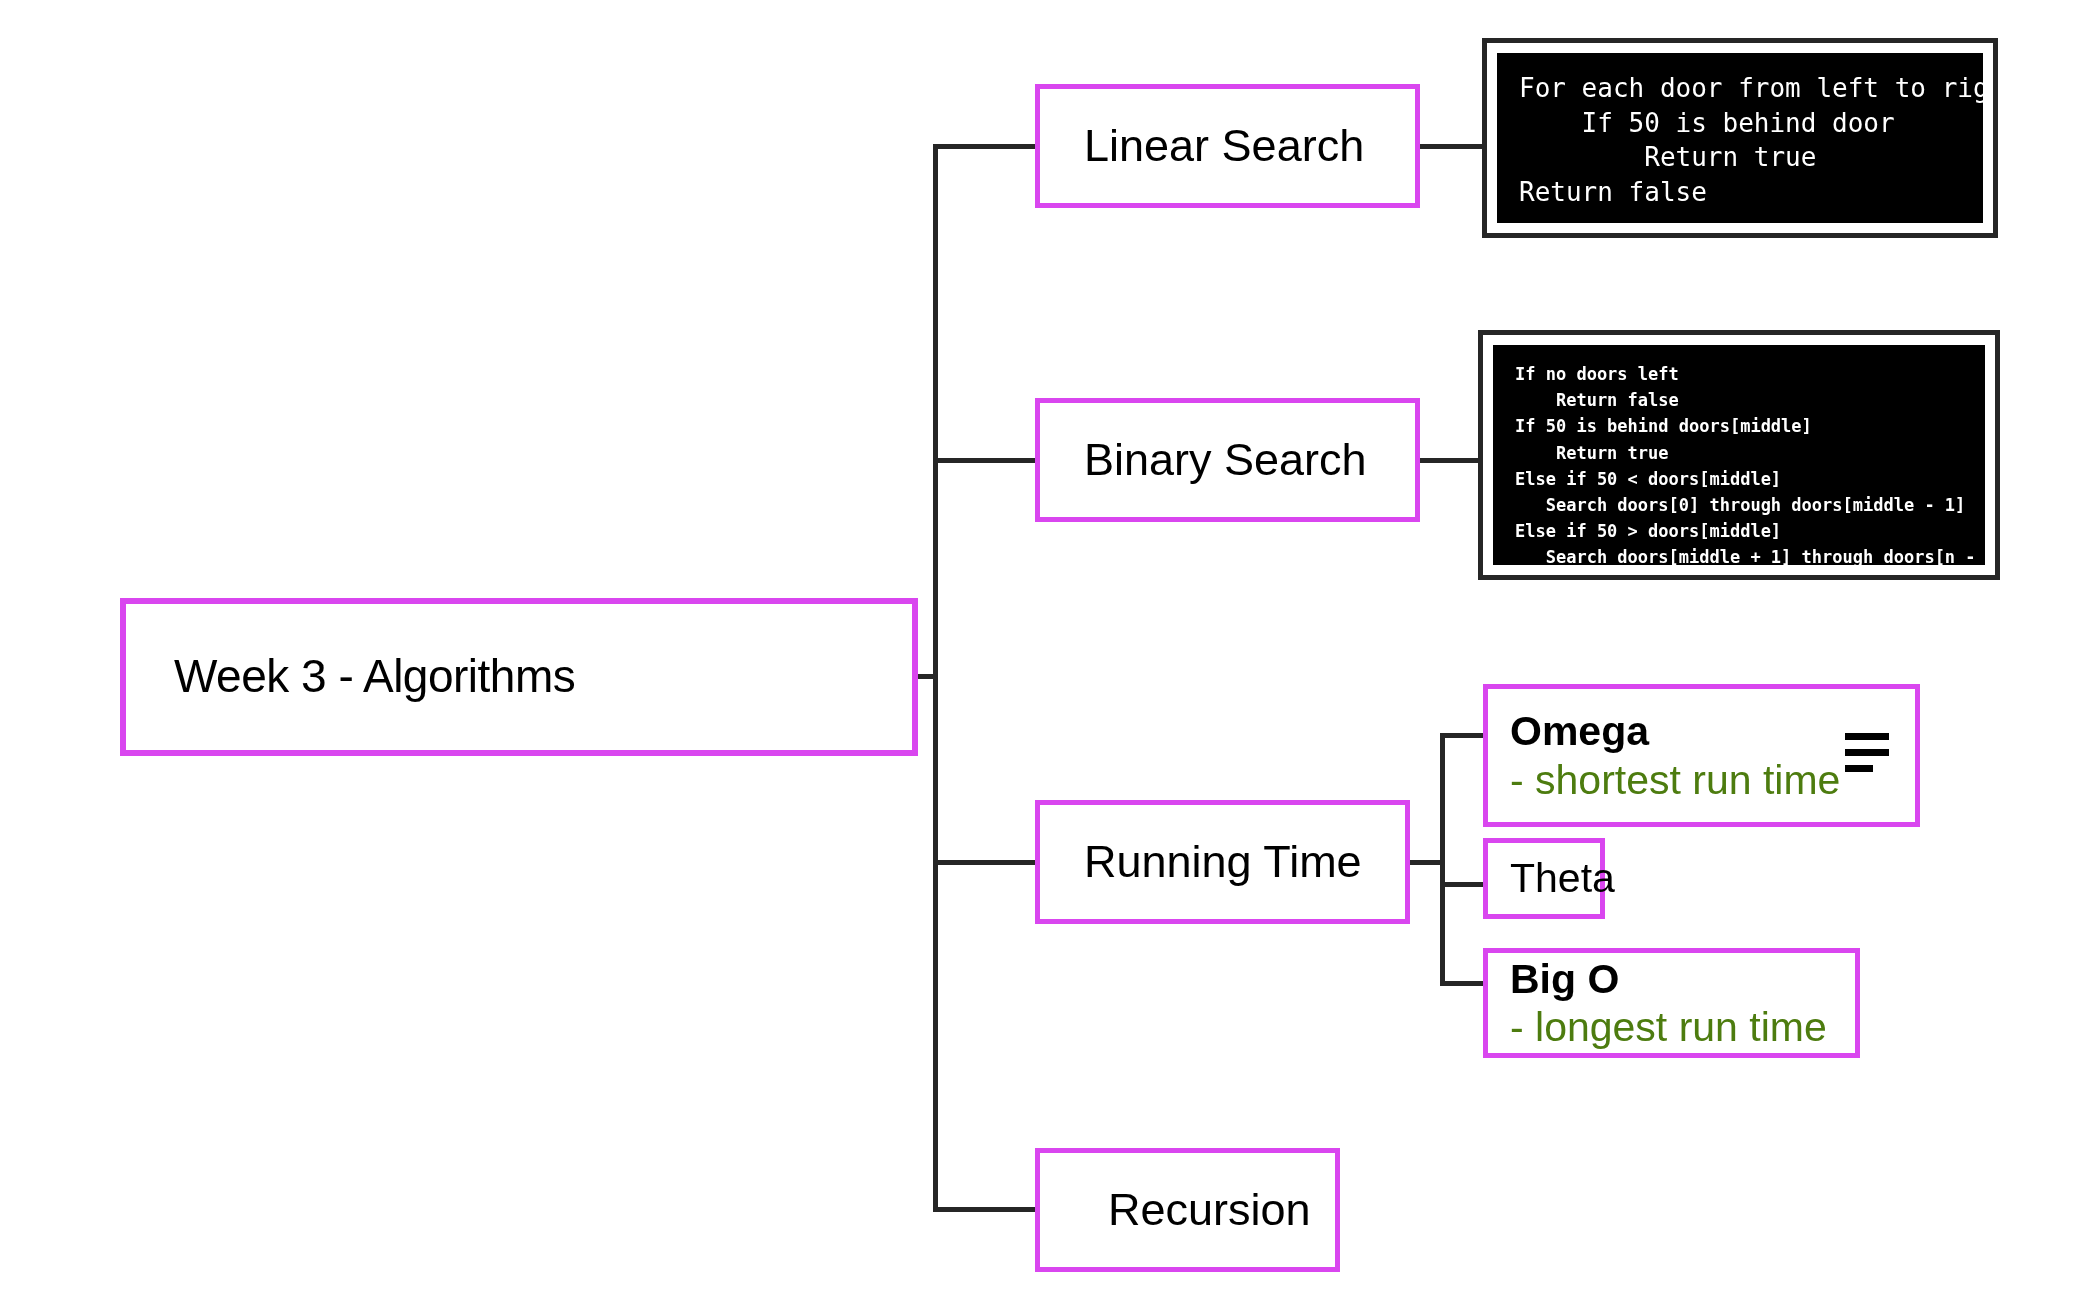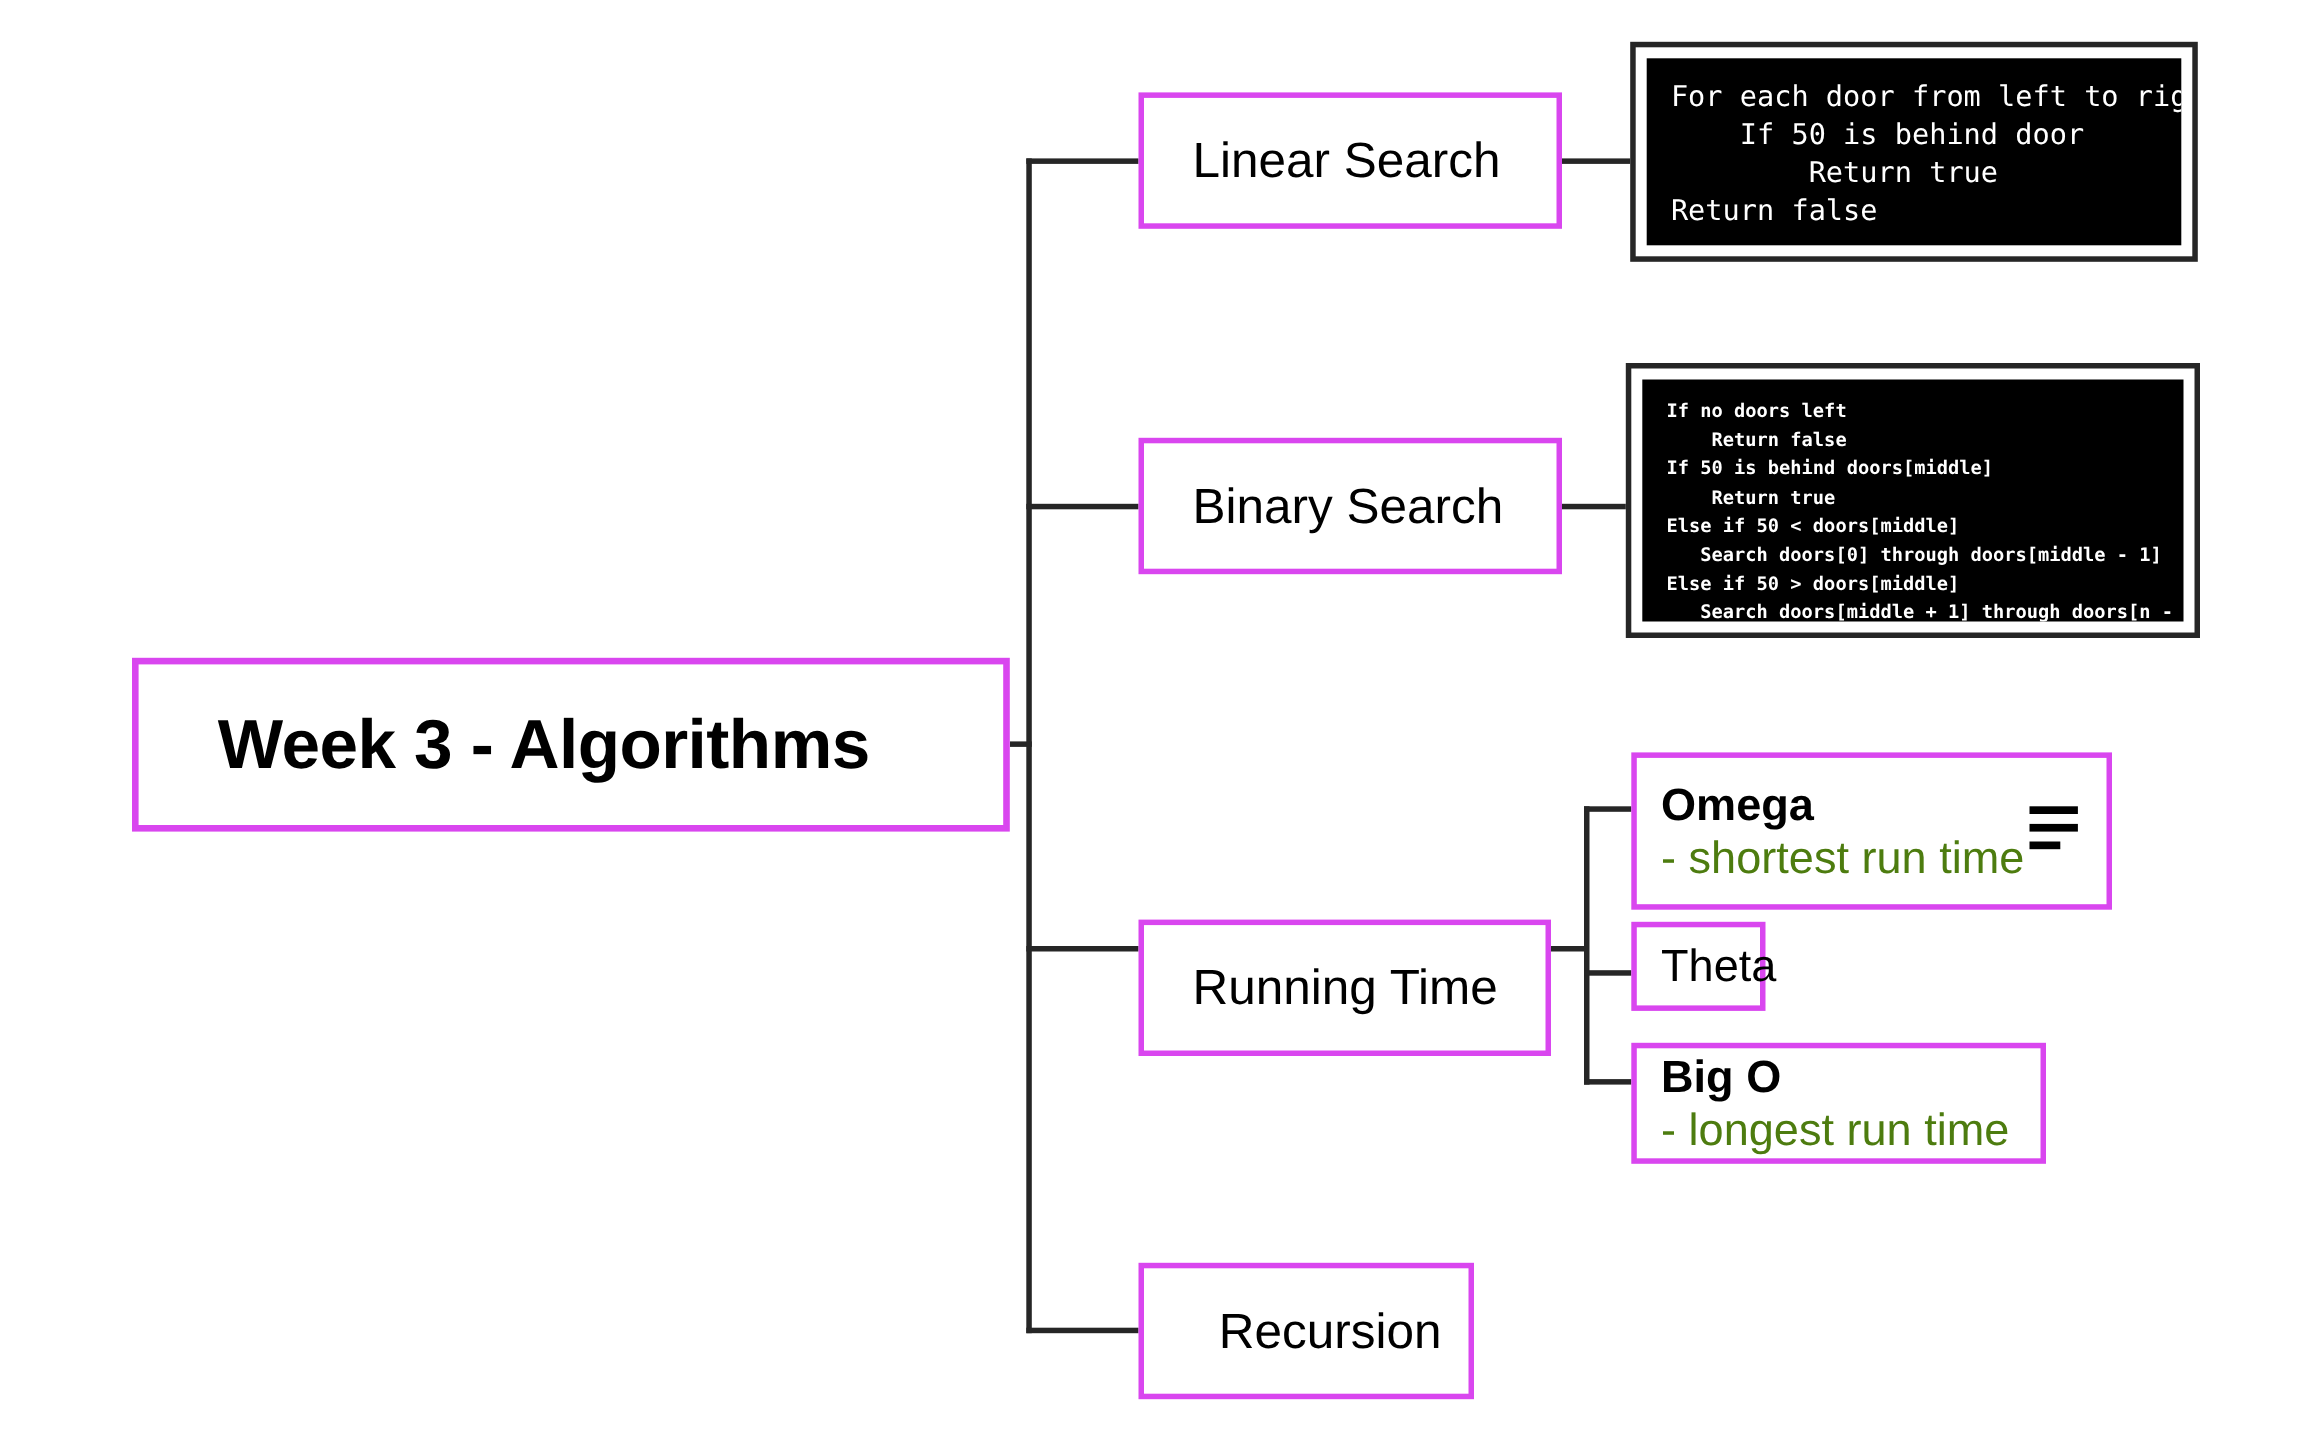--- a/index.html
+++ b/index.html
@@ -37,38 +37,38 @@
   #node-root {
     left: 120px;
     top: 598px;
     width: 798px;
     height: 158px;
     border-width: 6px;
     align-items: flex-start;
     justify-content: center;
   }
   #node-root .node-label {
-    font-weight: bold;
-    font-size: 63px;
-    padding-left: 72px;
+    font-weight: normal;
+    font-size: 46px;
+    padding-left: 48px;
     letter-spacing: -0.5px;
   }
 
   
   .branch {
     align-items: flex-start;
   }
   .branch .node-label {
     padding-left: 44px;
     font-size: 45px;
   }
 
   #node-linear   { left: 1035px; top: 84px;   width: 385px; height: 124px; }
   #node-binary   { left: 1035px; top: 398px;  width: 385px; height: 124px; }
-  #node-running  { left: 1035px; top: 836px;  width: 375px; height: 124px; }
+  #node-running  { left: 1035px; top: 800px;  width: 375px; height: 124px; }
   #node-recursion{ left: 1035px; top: 1148px; width: 305px; height: 124px; padding-left: 24px; }
 
   
   #node-omega {
     left: 1483px; top: 665px; width: 437px; height: 143px;
     padding: 0 0 0 22px;
     margin-top: 19px;
   }
   #node-theta {
     left: 1483px; top: 838px; width: 122px; height: 81px;

